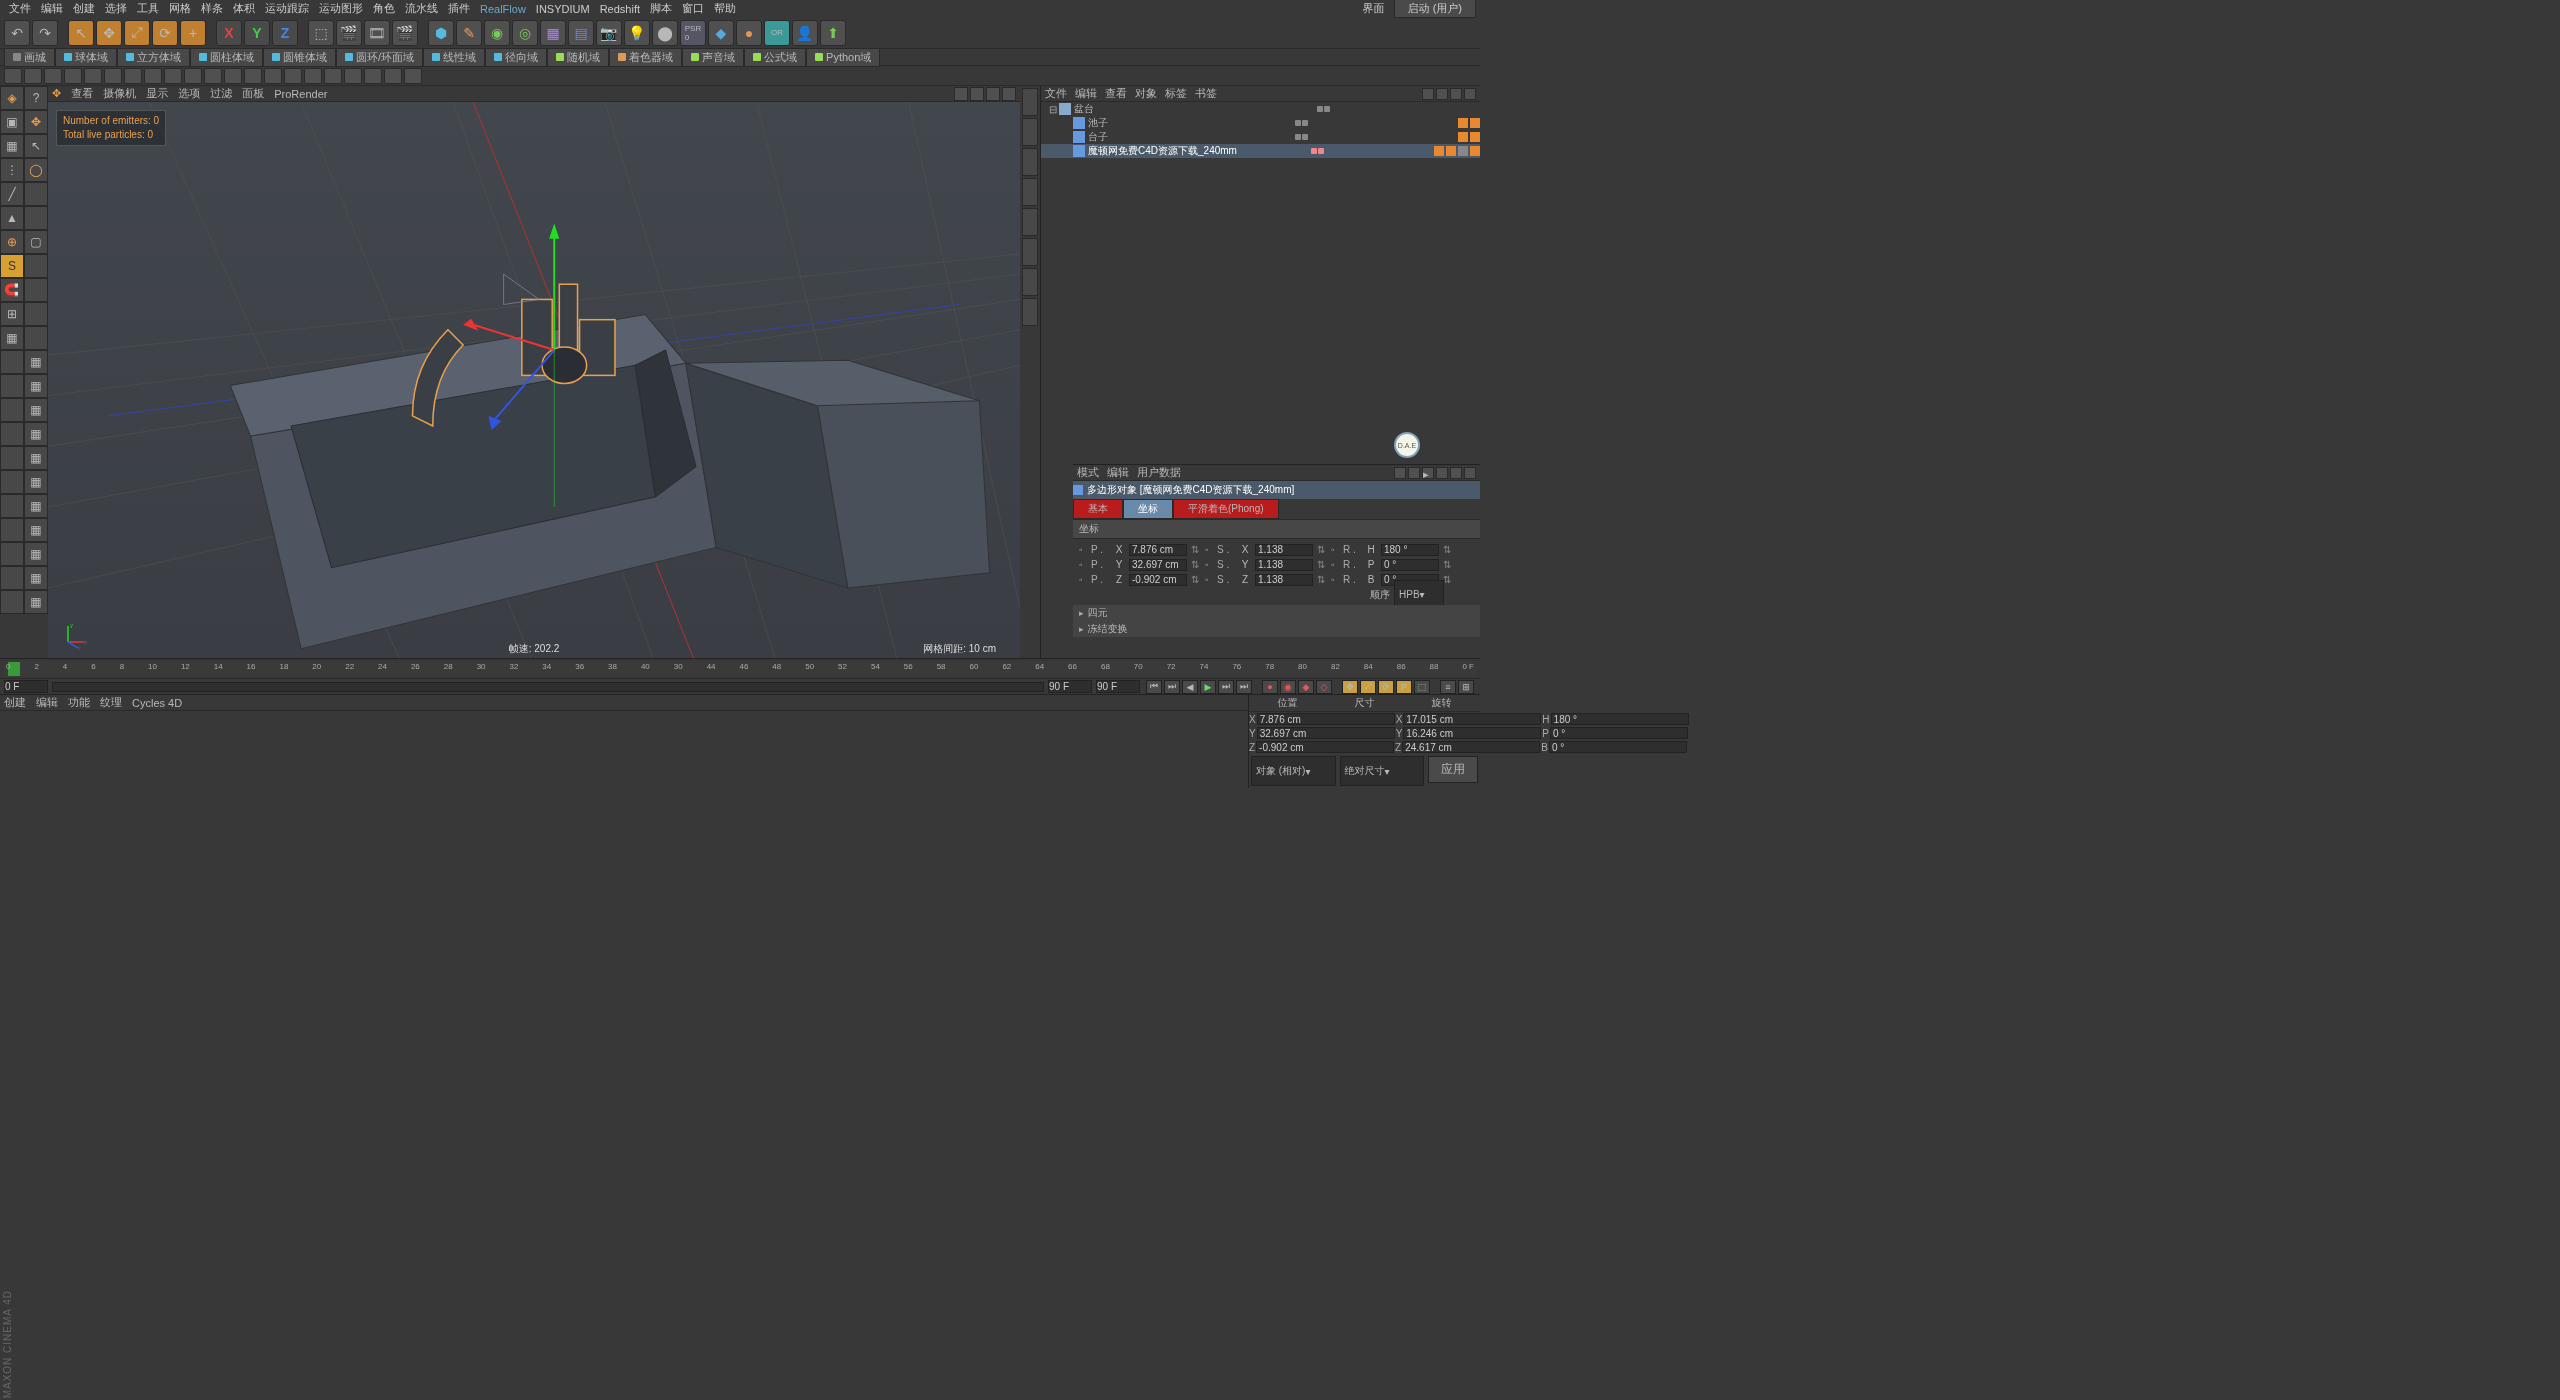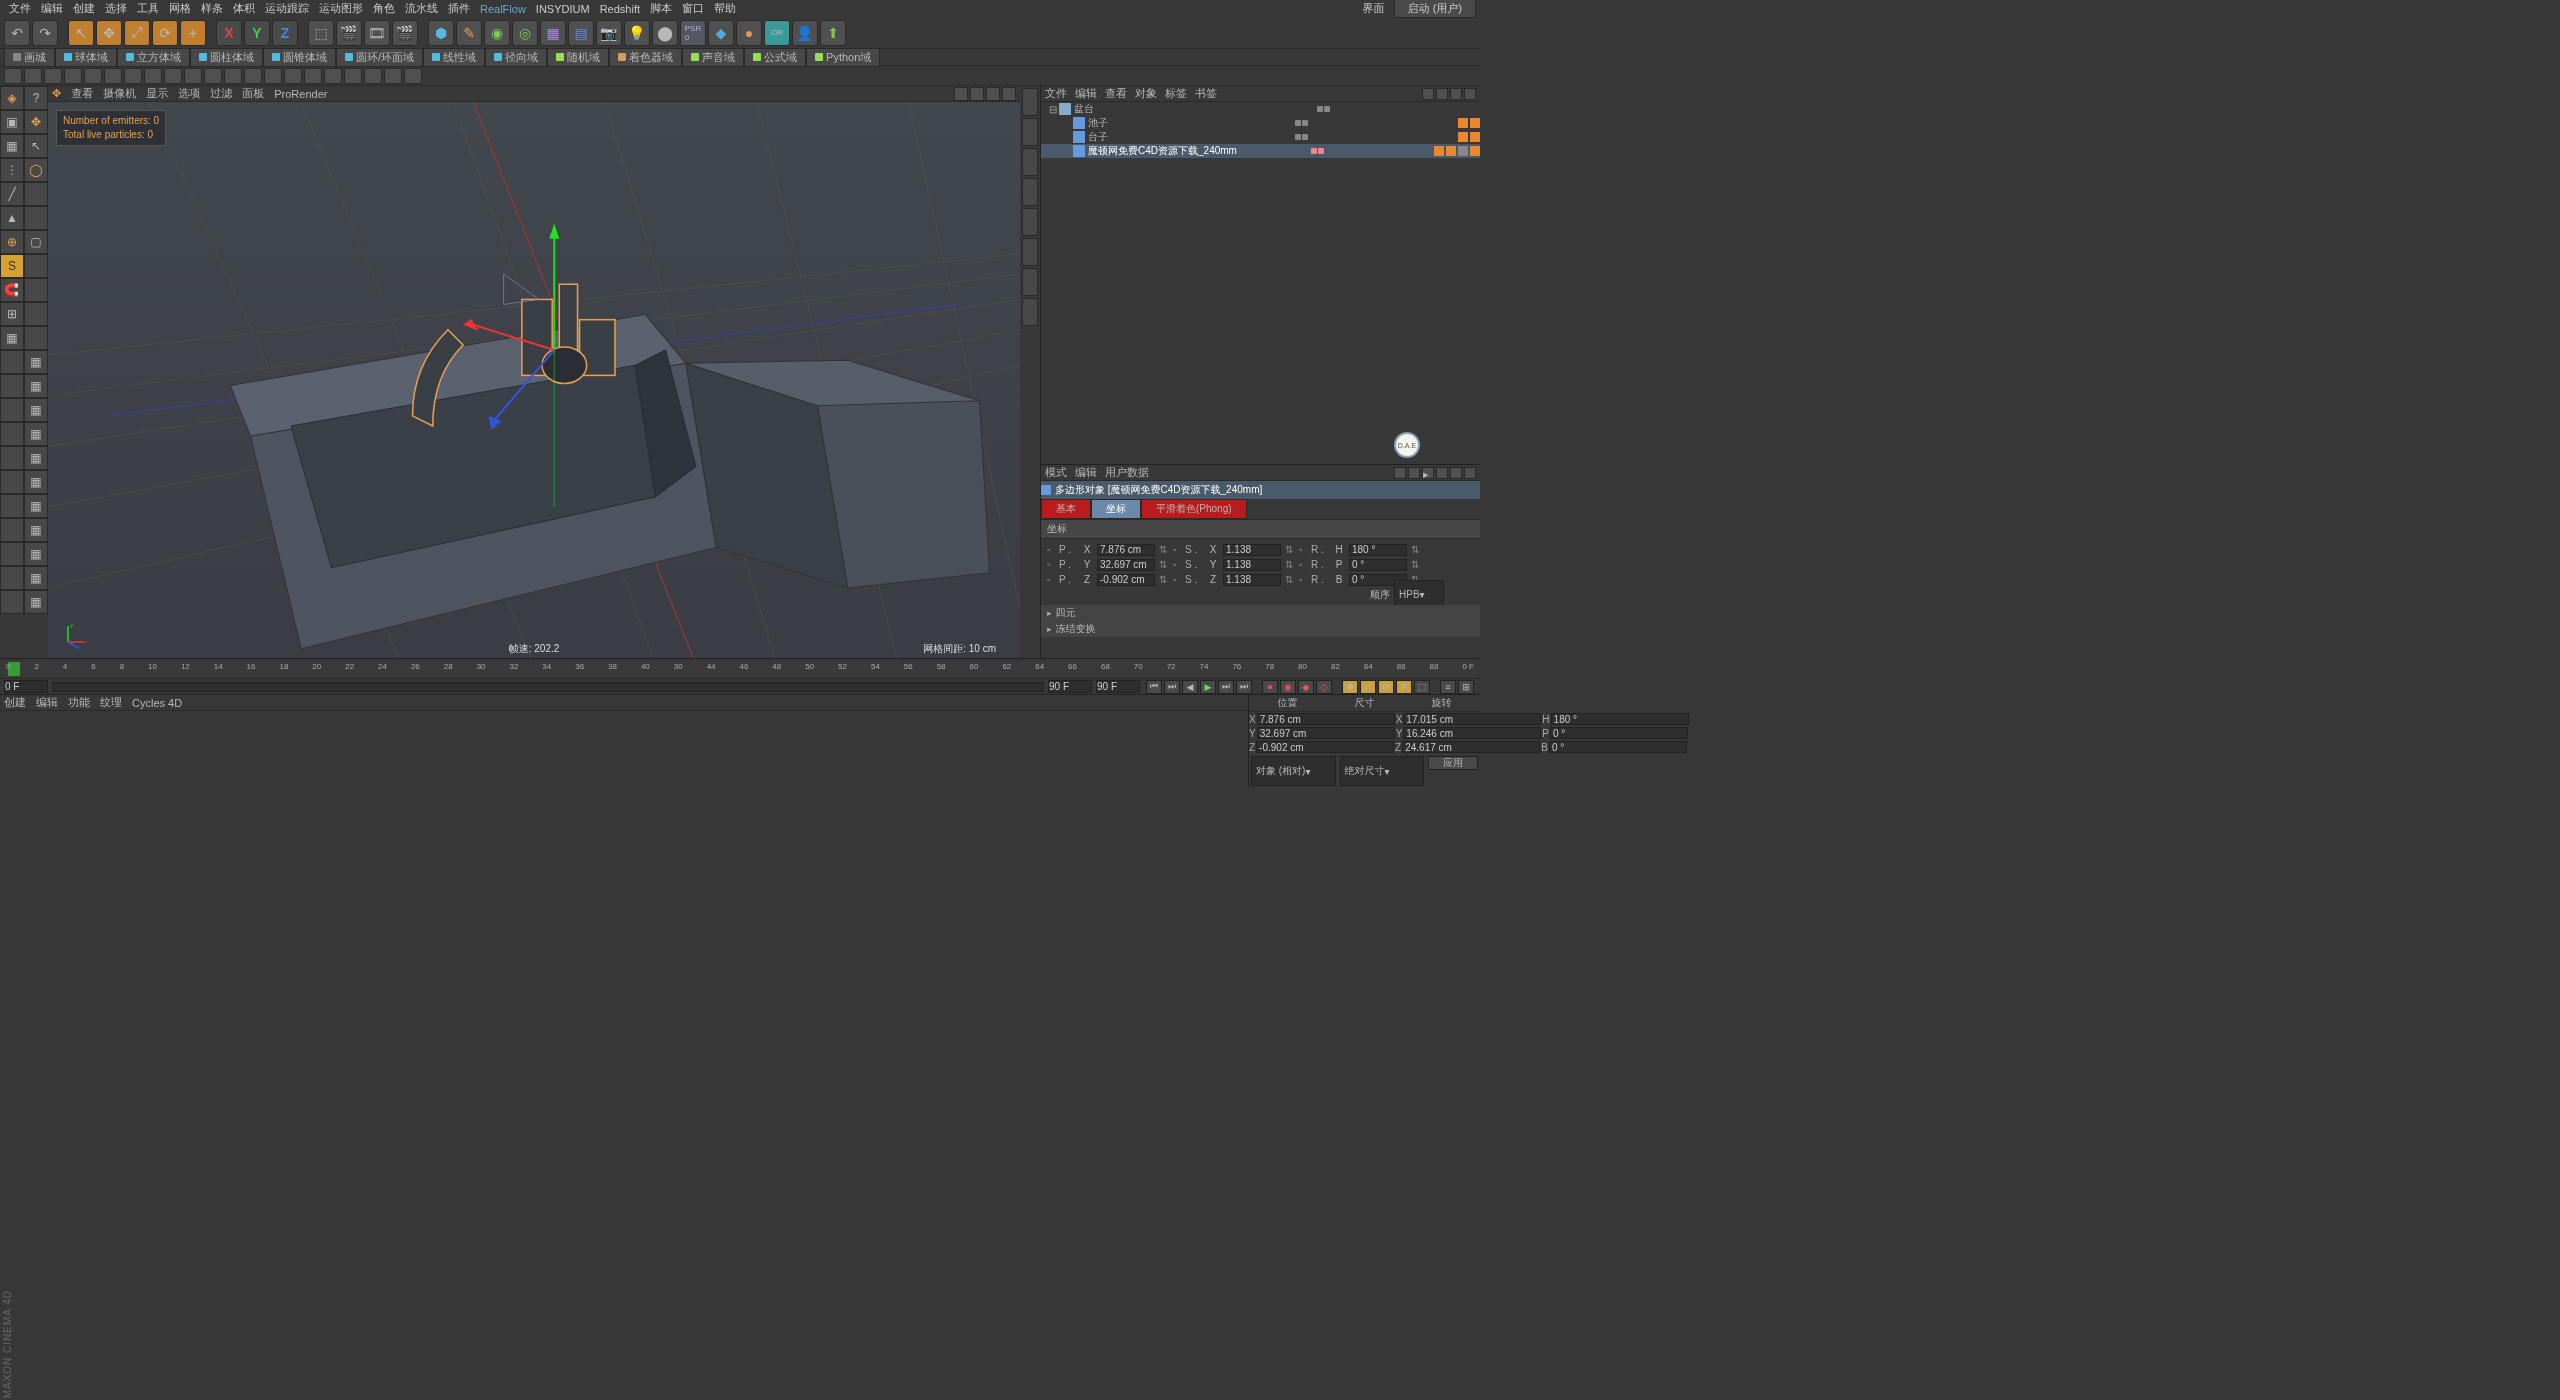--- a/index.html
+++ b/index.html
@@ -68,21 +68,21 @@
 .tree-row { display: flex; align-items: center; height: 14px; padding-left: 8px; font-size: 10px; }
 .tree-row .exp { width: 10px; color: #aaa; }
 .tree-row .oicon { width: 12px; height: 12px; margin-right: 3px; }
 .tree-row .dots { margin-left: auto; display: flex; gap: 1px; padding-right: 150px; }
 .tree-row .dots span { width: 6px; height: 6px; border-radius: 1px; }
 .tree-row .tags { display: flex; gap: 2px; }
 .tree-row .tags span { width: 10px; height: 10px; background: #e88830; }
 .badge-circle { position: absolute; right: 60px; bottom: 6px; width: 26px; height: 26px; border-radius: 50%; background: #f4f4e8; border: 2px solid #82a0b8; display:flex; align-items:center; justify-content:center; font-size:7px; color:#555; }
 
 
-.attrpanel { flex: 1; background: #383838; display: flex; flex-direction: column; border-top: 1px solid #222; }
+.attrpanel { flex: 1; background: #383838; display: flex; flex-direction: column; border-top: 1px solid #222; margin-left: 32px; }
 .attr-head { background: #4a5a6a; color: #fff; padding: 2px 0; font-size: 10px; display: flex; align-items: center; gap: 4px; }
 .attr-tabs { display: flex; }
 .attr-tab { flex: 0 0 auto; padding: 2px 14px; background: #b91c1c; font-size: 10px; border: 1px solid #2a2a2a; }
 .attr-tab.active { background: #6a8aaa; color: #fff; }
 .attr-section { background: #474747; padding: 2px 6px; font-size: 10px; border-top: 1px solid #2a2a2a; border-bottom: 1px solid #2a2a2a; }
 .attr-body { padding: 3px 6px; }
 .attr-row { display: flex; align-items: center; gap: 4px; height: 15px; font-size: 10px; }
 .attr-row .lbl { width: 18px; color: #aaa; }
 .attr-row .axislbl { width: 12px; text-align: center; }
 .attr-row input { width: 58px; height: 12px; background: #2e2e2e; border: 1px solid #222; color: #ccc; font-size: 10px; padding: 0 2px; }
@@ -106,21 +106,21 @@
 .matarea { flex: 1; background: #383838; }
 .mat-menu { height: 16px; display: flex; align-items: center; padding: 0 4px; gap: 10px; font-size: 11px; border-bottom: 1px solid #2a2a2a; }
 .coords { width: 232px; background: #383838; border-left: 1px solid #222; }
 .coords-head { display: flex; font-size: 10px; border-bottom: 1px solid #2a2a2a; }
 .coords-head div { flex: 1; text-align: center; padding: 1px 0; }
 .coords-row { display: flex; align-items: center; height: 14px; font-size: 10px; }
 .coords-row .l { width: 12px; text-align: center; color: #aaa; }
 .coords-row input { flex: 1; height: 12px; background: #2e2e2e; border: 1px solid #222; color: #ccc; font-size: 10px; padding: 0 2px; margin: 0 1px; }
 .coords-foot { display: flex; gap: 4px; padding: 2px; }
 .coords-foot .sel { flex: 1; height: 30px; background: #2e2e2e; border: 1px solid #222; font-size: 10px; display:flex; align-items:center; padding:0 4px; }
-.coords-foot .apply { width: 50px; height: 14px; background: #4a4a4a; border: 1px solid #222; font-size: 10px; display:flex; align-items:center; justify-content:center; }
+.coords-foot .apply { width: 50px; height: 27px; background: #4a4a4a; border: 1px solid #222; font-size: 12px; display:flex; align-items:center; justify-content:center; }
 
 .brand { position: absolute; left: 2px; bottom: 2px; writing-mode: vertical-rl; transform: rotate(180deg); font-size: 10px; color: #666; letter-spacing: 1px; }
 
 
 .scene { position: absolute; inset: 0; }
 </style>
 </head>
 <body>
 
 <div class="scale-wrap">

